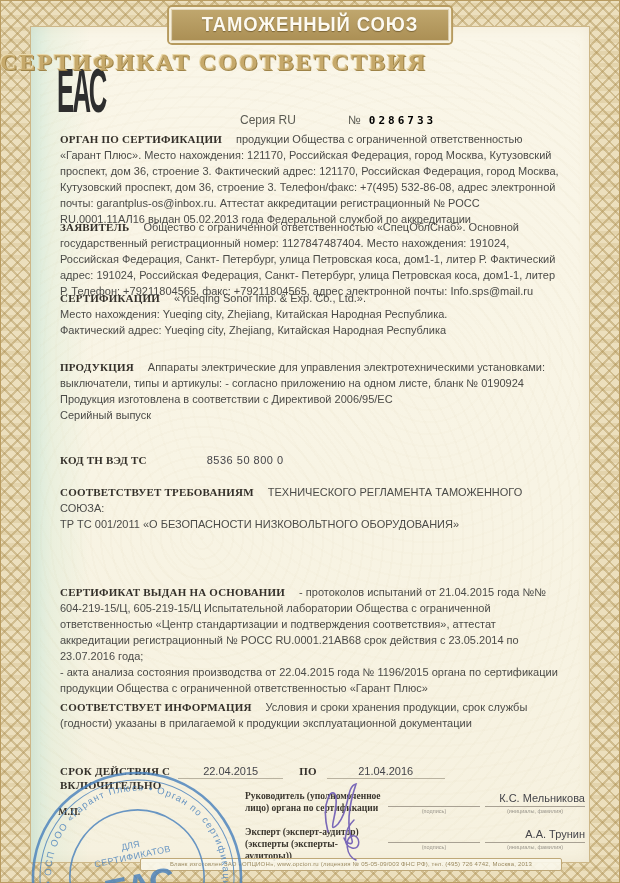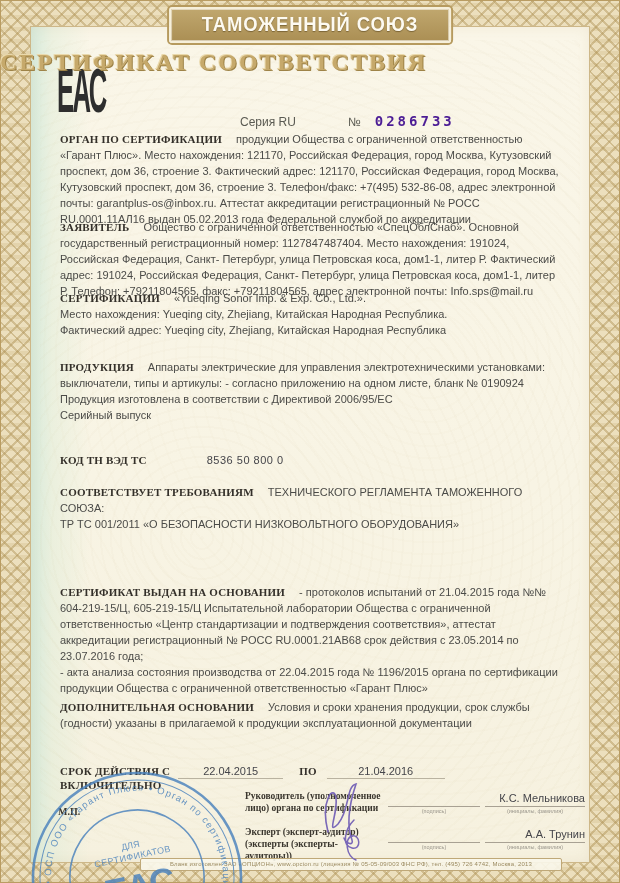--- a/index.html
+++ b/index.html
@@ -56,22 +56,22 @@
     transform:scale(.40,.98);transform-origin:left top;white-space:nowrap;
   }
   .numline{position:absolute;z-index:2;left:240px;top:92px;font-size:12px;color:#5a5a52;}
   .numline .val{
     display:inline-block;margin-left:14px;min-width:195px;font-weight:bold;color:#3c3c3c;
     border-bottom:1px solid #b9b2a0;padding-bottom:1px;
   }
   .seriesline{position:absolute;z-index:2;left:240px;top:113px;font-size:12px;color:#5a5a52;}
   .seriesline .no{margin-left:52px;}
   .series-num{
-    font-family:"DejaVu Sans Mono",monospace;font-weight:bold;font-size:14px;
-    letter-spacing:3px;color:#4c1d95;margin-left:14px;
+    font-family:"DejaVu Sans Mono",monospace;font-weight:bold;font-size:11px;
+    letter-spacing:3px;color:#000000;margin-left:8px;
   }
   
   .sec{position:absolute;z-index:2;left:60px;width:506px;font-size:11px;line-height:16px;color:#4b4b48;}
   .h{
     font-family:"Liberation Serif",serif;font-weight:bold;font-size:11px;color:#34302a;
     letter-spacing:.2px;margin-right:14px;
   }
   .pre{white-space:pre-line;}
   .code-val{margin-left:46px;color:#45454a;letter-spacing:.5px;}
   
@@ -159,21 +159,21 @@
     <span class="h">СООТВЕТСТВУЕТ ТРЕБОВАНИЯМ</span><span>ТЕХНИЧЕСКОГО РЕГЛАМЕНТА ТАМОЖЕННОГО СОЮЗА:</span>
     <div class="pre">ТР ТС 001/2011 «О БЕЗОПАСНОСТИ НИЗКОВОЛЬТНОГО ОБОРУДОВАНИЯ»</div>
   </div>
 
   <div class="sec" style="top:584px">
     <span class="h">СЕРТИФИКАТ ВЫДАН НА ОСНОВАНИИ</span><span>- протоколов испытаний от 21.04.2015 года №№ 604-219-15/Ц, 605-219-15/Ц Испытательной лаборатории Общества с ограниченной ответственностью «Центр стандартизации и подтверждения соответствия», аттестат аккредитации регистрационный № РОСС RU.0001.21АВ68 срок действия с 23.05.2014 по 23.07.2016 года;</span>
     <div class="pre">- акта анализа состояния производства от 22.04.2015 года № 1196/2015 органа по сертификации продукции Общества с ограниченной ответственностью «Гарант Плюс»</div>
   </div>
 
   <div class="sec" style="top:699px">
-    <span class="h">ДОПОЛНИТЕЛЬНАЯ ОСНОВАНИИ</span><span>Условия и сроки хранения продукции, срок службы (годности) указаны в прилагаемой к продукции эксплуатационной документации</span>
+    <span class="h">СООТВЕТСТВУЕТ ИНФОРМАЦИЯ</span><span>Условия и сроки хранения продукции, срок службы (годности) указаны в прилагаемой к продукции эксплуатационной документации</span>
   </div>
 
   <div class="validity">
     <span class="h">СРОК ДЕЙСТВИЯ С</span><span class="date d1">22.04.2015</span><span class="h po">ПО</span><span class="date d2">21.04.2016</span><span class="h">ВКЛЮЧИТЕЛЬНО</span>
   </div>
 
   <div class="sigrow r1">
     <div class="siglabel">Руководитель (уполномоченное лицо) органа по сертификации</div>
     <div>
       <div class="sigline"></div>

